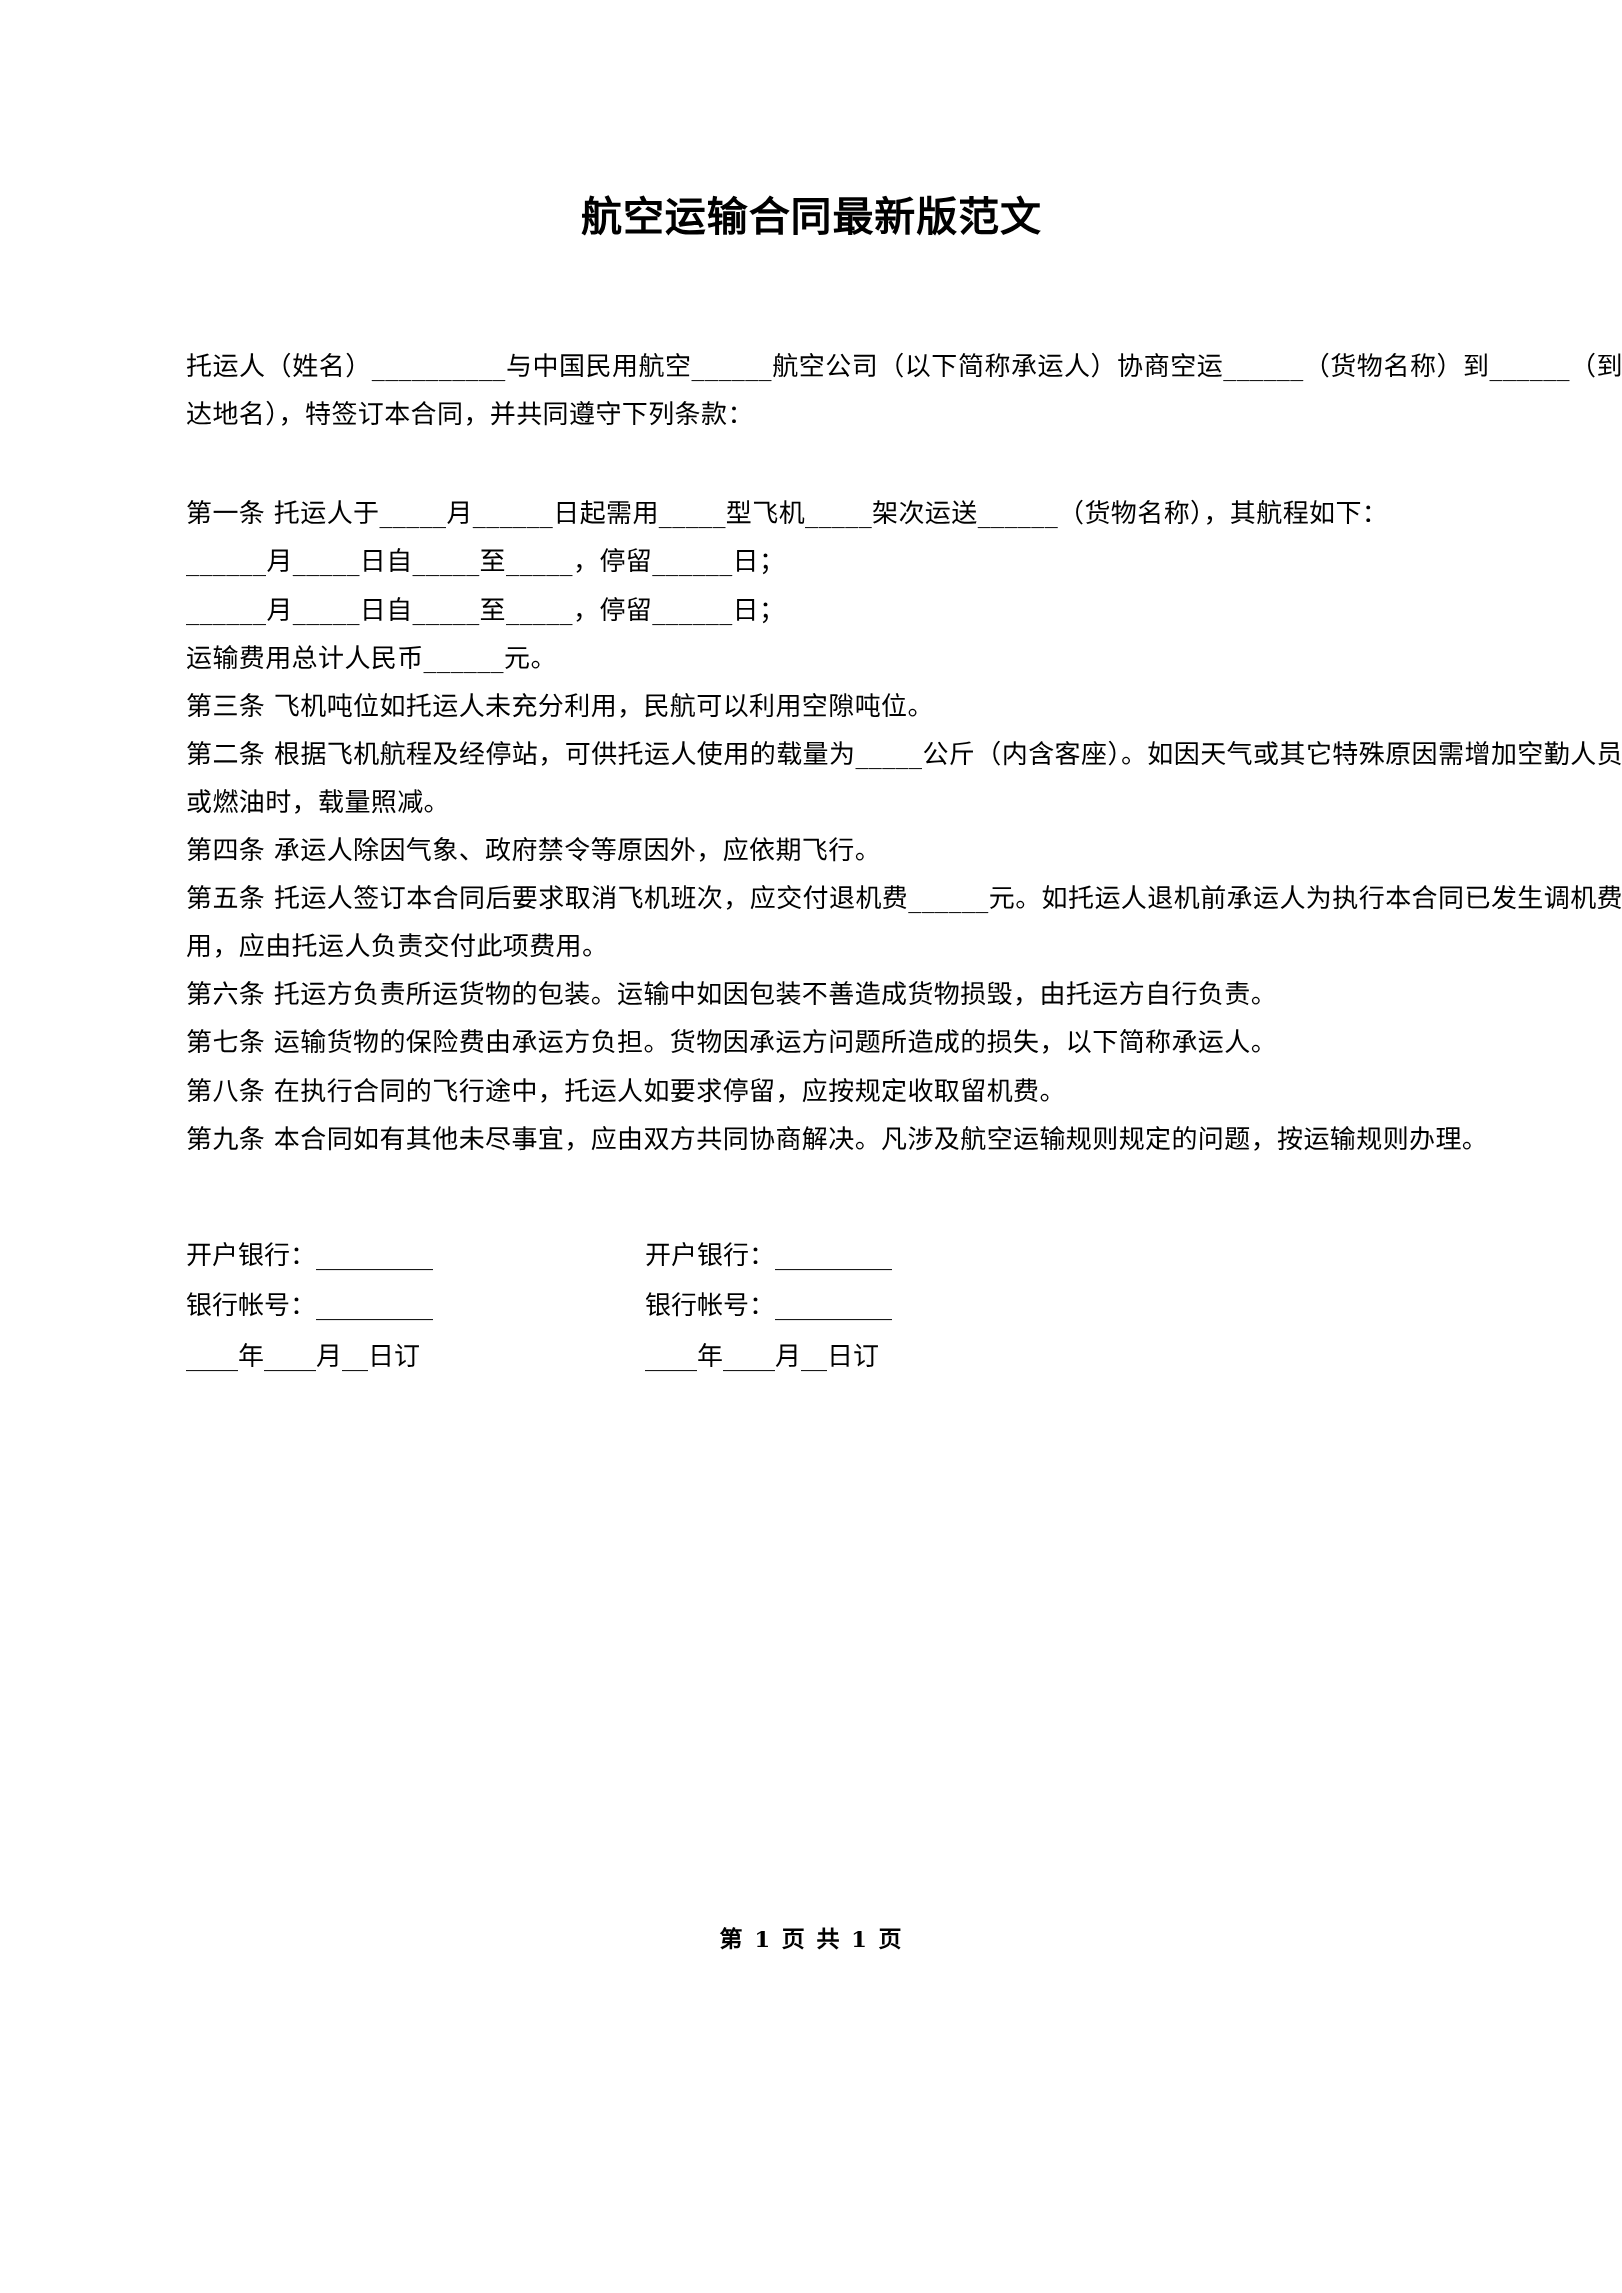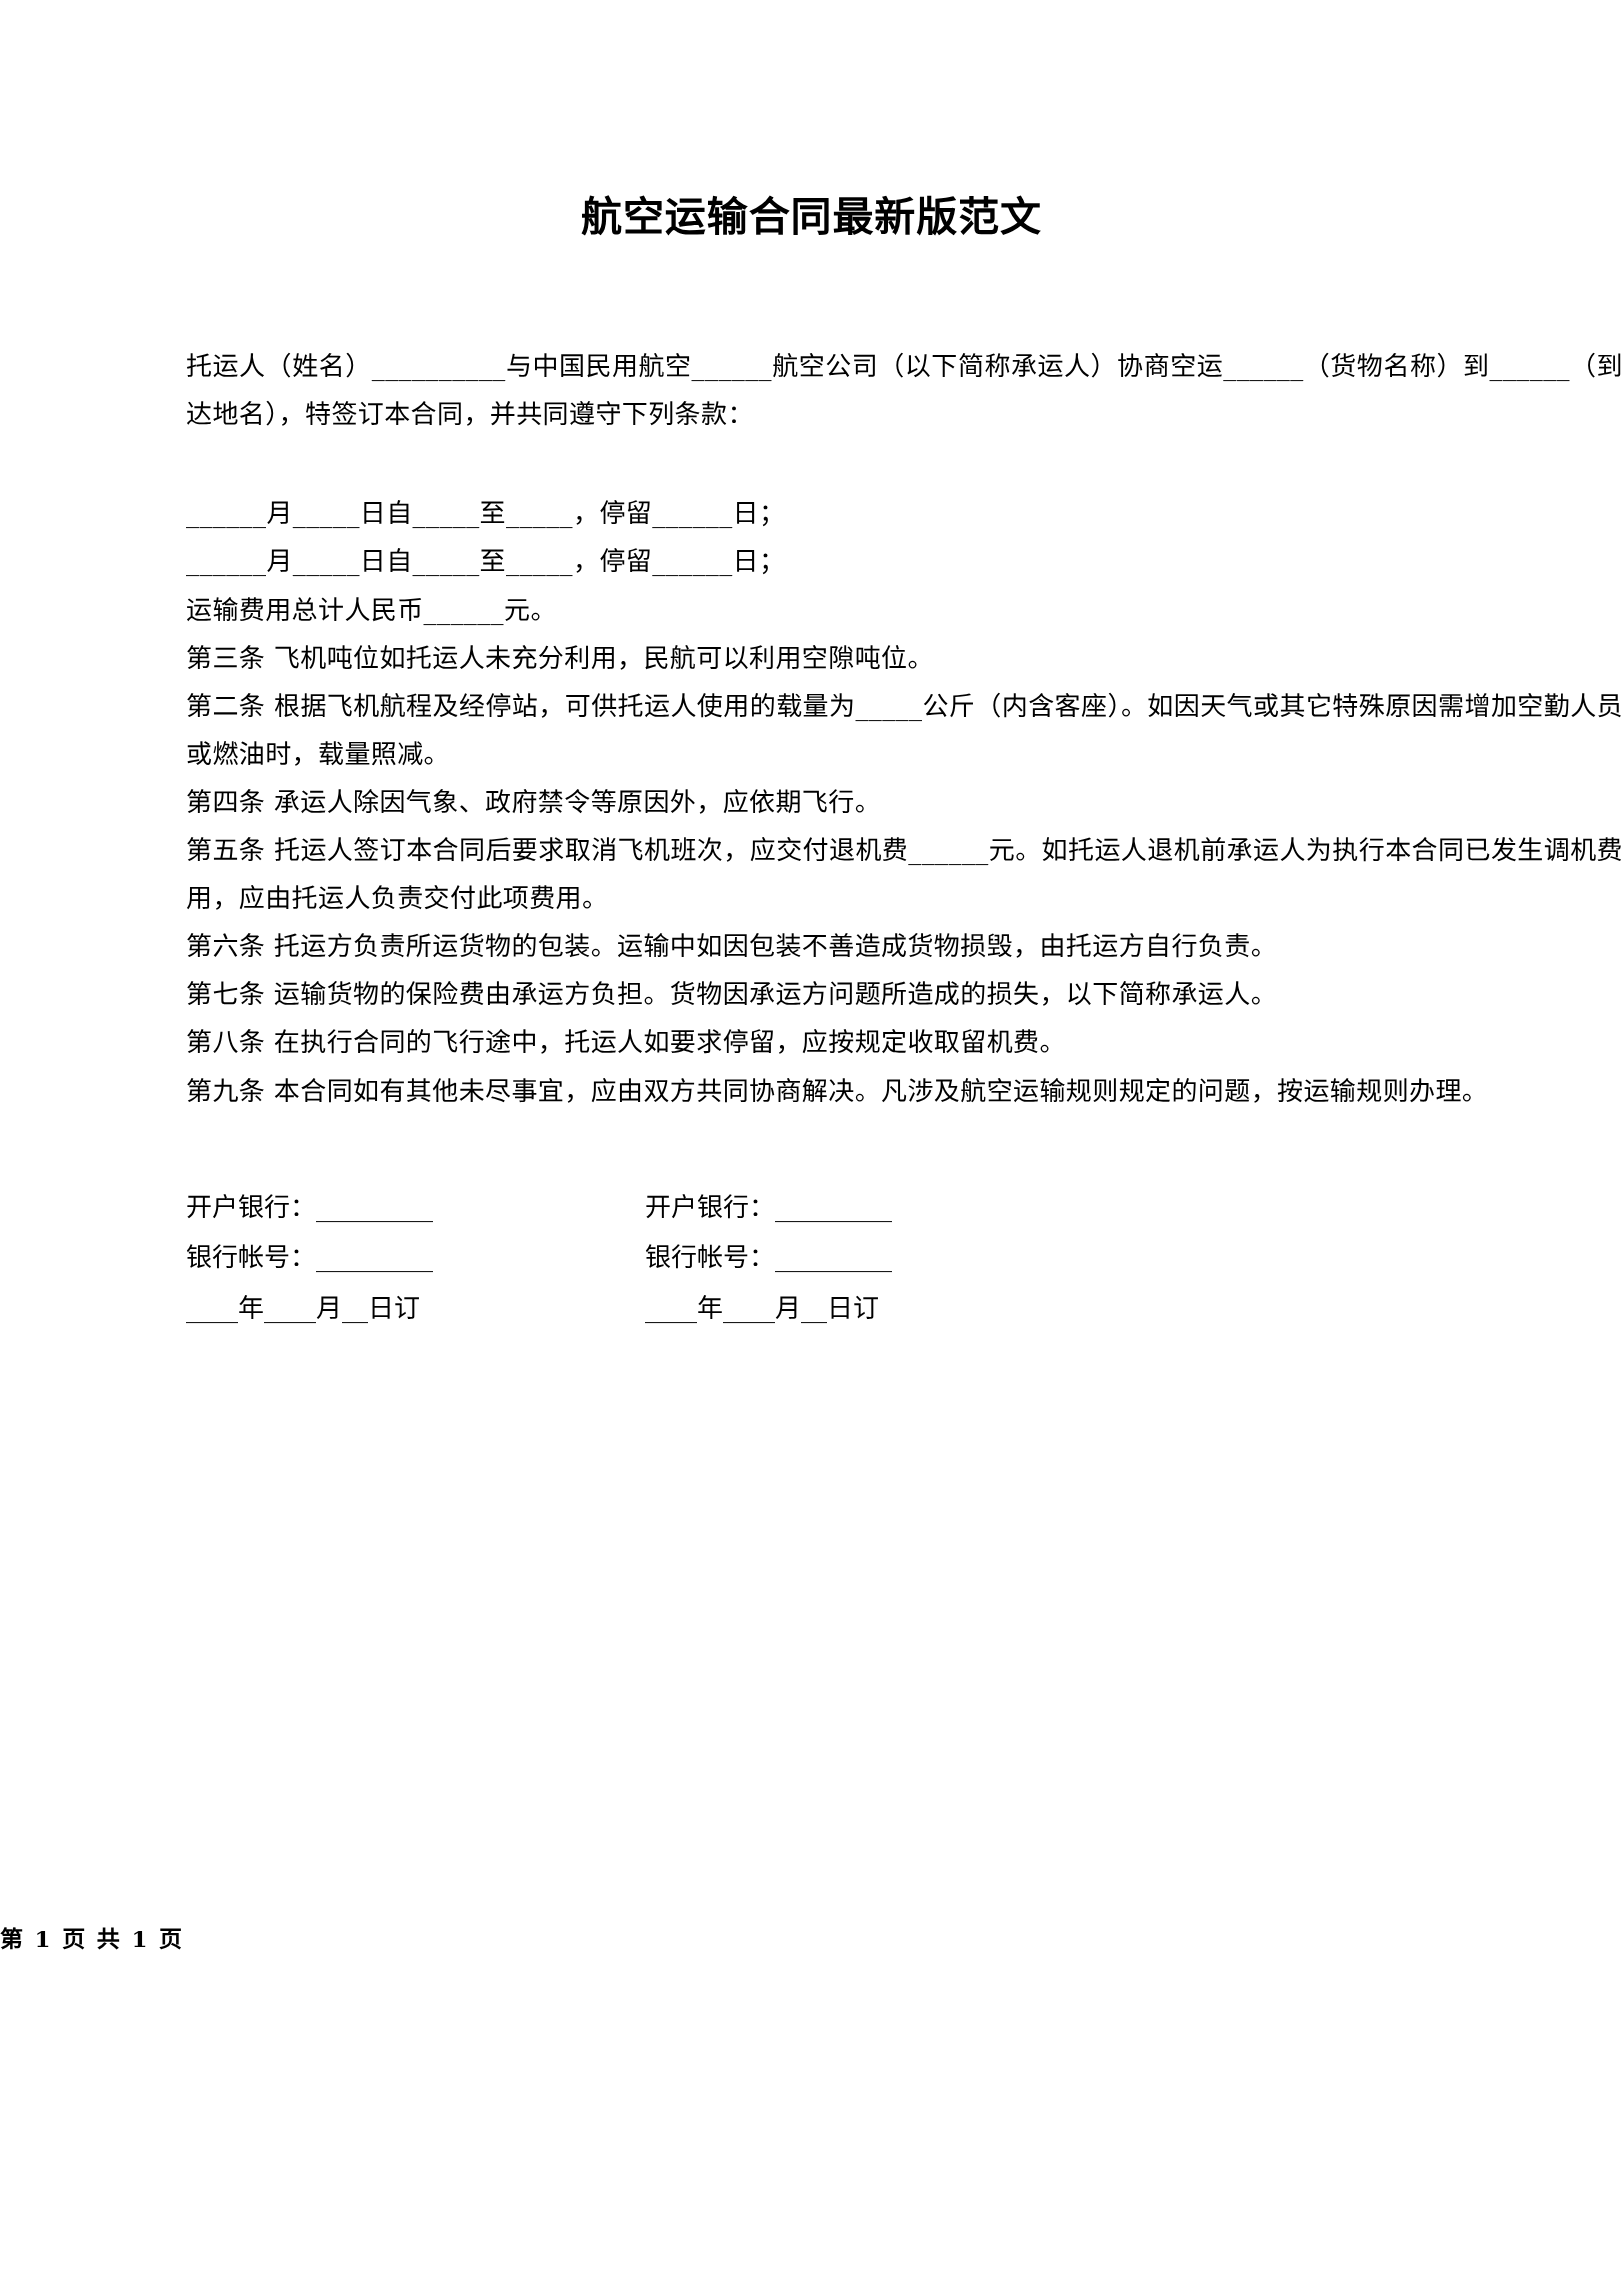--- a/index.html
+++ b/index.html
@@ -59,40 +59,41 @@
     flex: 0 0 459px;
   }
   .sig-col-right {
     flex: 1 1 auto;
   }
   .footer {
     position: absolute;
     left: 0;
     right: 0;
     bottom: 105px;
-    text-align: left;
+    text-align: center;
     font-size: 23px;
     font-weight: bold;
     letter-spacing: 1.8px;
     font-family: "DejaVu Serif", "Liberation Serif", serif;
   }
 </style>
 </head>
 <body>
 
 <div class="page">
 
   <h1 class="doc-title">航空运输合同最新版范文</h1>
 
   <div class="body-wrap">
 
     <p class="para">托运人（姓名）__________与中国民用航空______航空公司（以下简称承运人）协商空运______（货物名称）到______（到达地名），特签订本合同，并共同遵守下列条款：</p>
 
     <div class="gap-lg"></div>
 
+    <p class="para">第一条 托运人于_____月______日起需用_____型飞机_____架次运送______（货物名称），其航程如下：</p>
     <p class="para">______月_____日自_____至_____，停留______日；</p>
     <p class="para">______月_____日自_____至_____，停留______日；</p>
     <p class="para">运输费用总计人民币______元。</p>
     <p class="para">第三条 飞机吨位如托运人未充分利用，民航可以利用空隙吨位。</p>
     <p class="para">第二条 根据飞机航程及经停站，可供托运人使用的载量为_____公斤（内含客座）。如因天气或其它特殊原因需增加空勤人员或燃油时，载量照减。</p>
     <p class="para">第四条 承运人除因气象、政府禁令等原因外，应依期飞行。</p>
     <p class="para">第五条 托运人签订本合同后要求取消飞机班次，应交付退机费______元。如托运人退机前承运人为执行本合同已发生调机费用，应由托运人负责交付此项费用。</p>
     <p class="para">第六条 托运方负责所运货物的包装。运输中如因包装不善造成货物损毁，由托运方自行负责。</p>
     <p class="para">第七条 运输货物的保险费由承运方负担。货物因承运方问题所造成的损失，以下简称承运人。</p>
     <p class="para">第八条 在执行合同的飞行途中，托运人如要求停留，应按规定收取留机费。</p>

